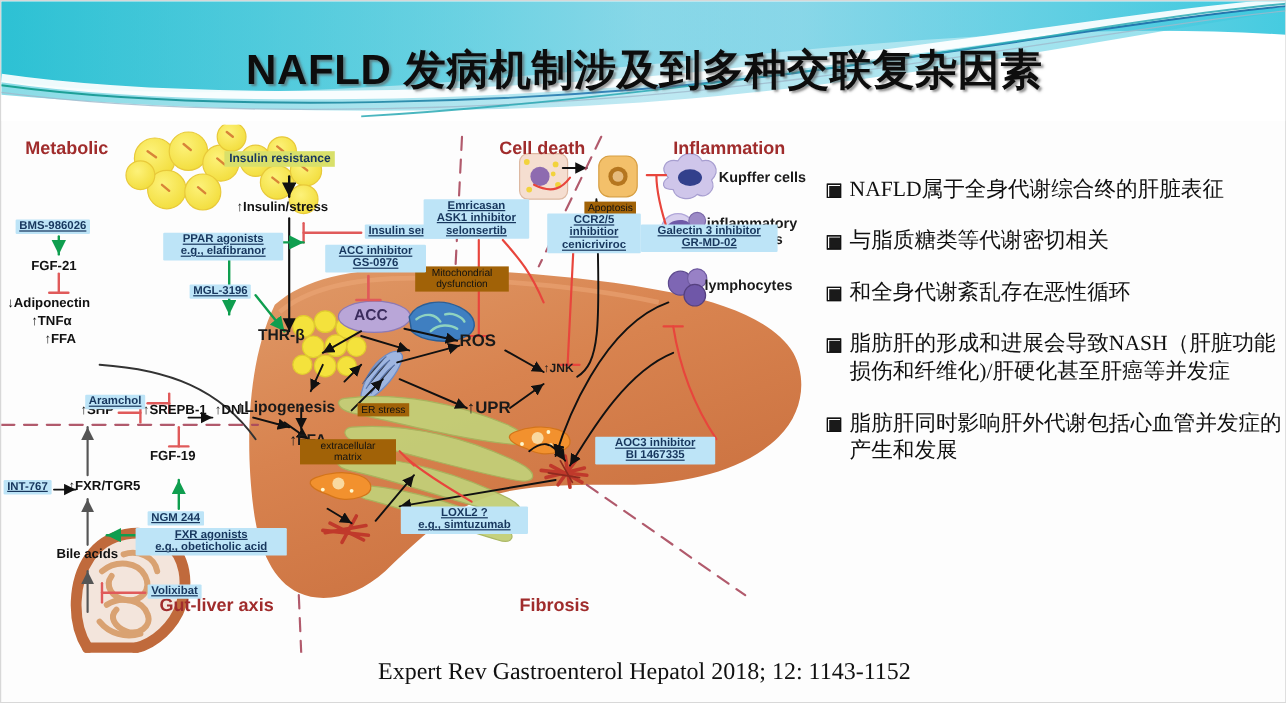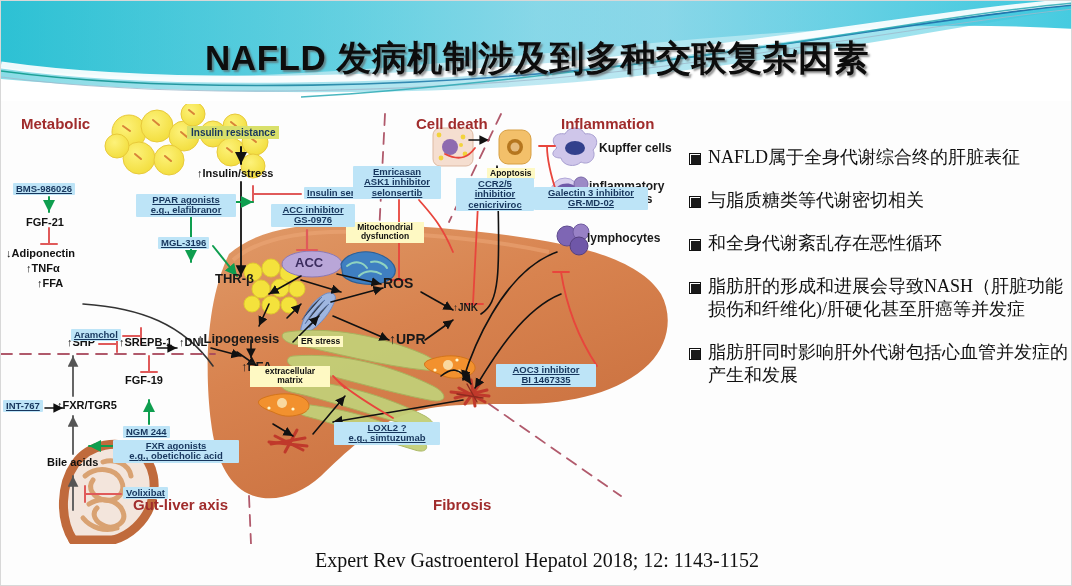--- a/index.html
+++ b/index.html
@@ -43,21 +43,21 @@
   .sec-title{
     color:#a02c2c;font-size:15px;font-weight:bold;
   }
   .drug{
     background:#bde4f7;color:#17365d;
     font-size:9.5px;font-weight:bold;
     padding:1px 3px;text-align:center;border-radius:1px;text-decoration:underline;
   }
   .plain{font-size:11px;font-weight:bold;color:#111;}
   .boxed{
-    background:#fef9c3;color:#111;font-size:8.5px;font-weight:bold;
+    background:#a16207;color:#111;font-size:8.5px;font-weight:normal;
     padding:1px 3px;text-align:center;
   }
   .yellowbox{
     background:#d9e06a;color:#17365d;font-size:10px;font-weight:bold;
     padding:1px 4px;text-align:center;
   }
   
   #bullets{position:absolute;left:688px;top:145px;width:382px;}
   .bullet{
     display:flex;align-items:flex-start;

